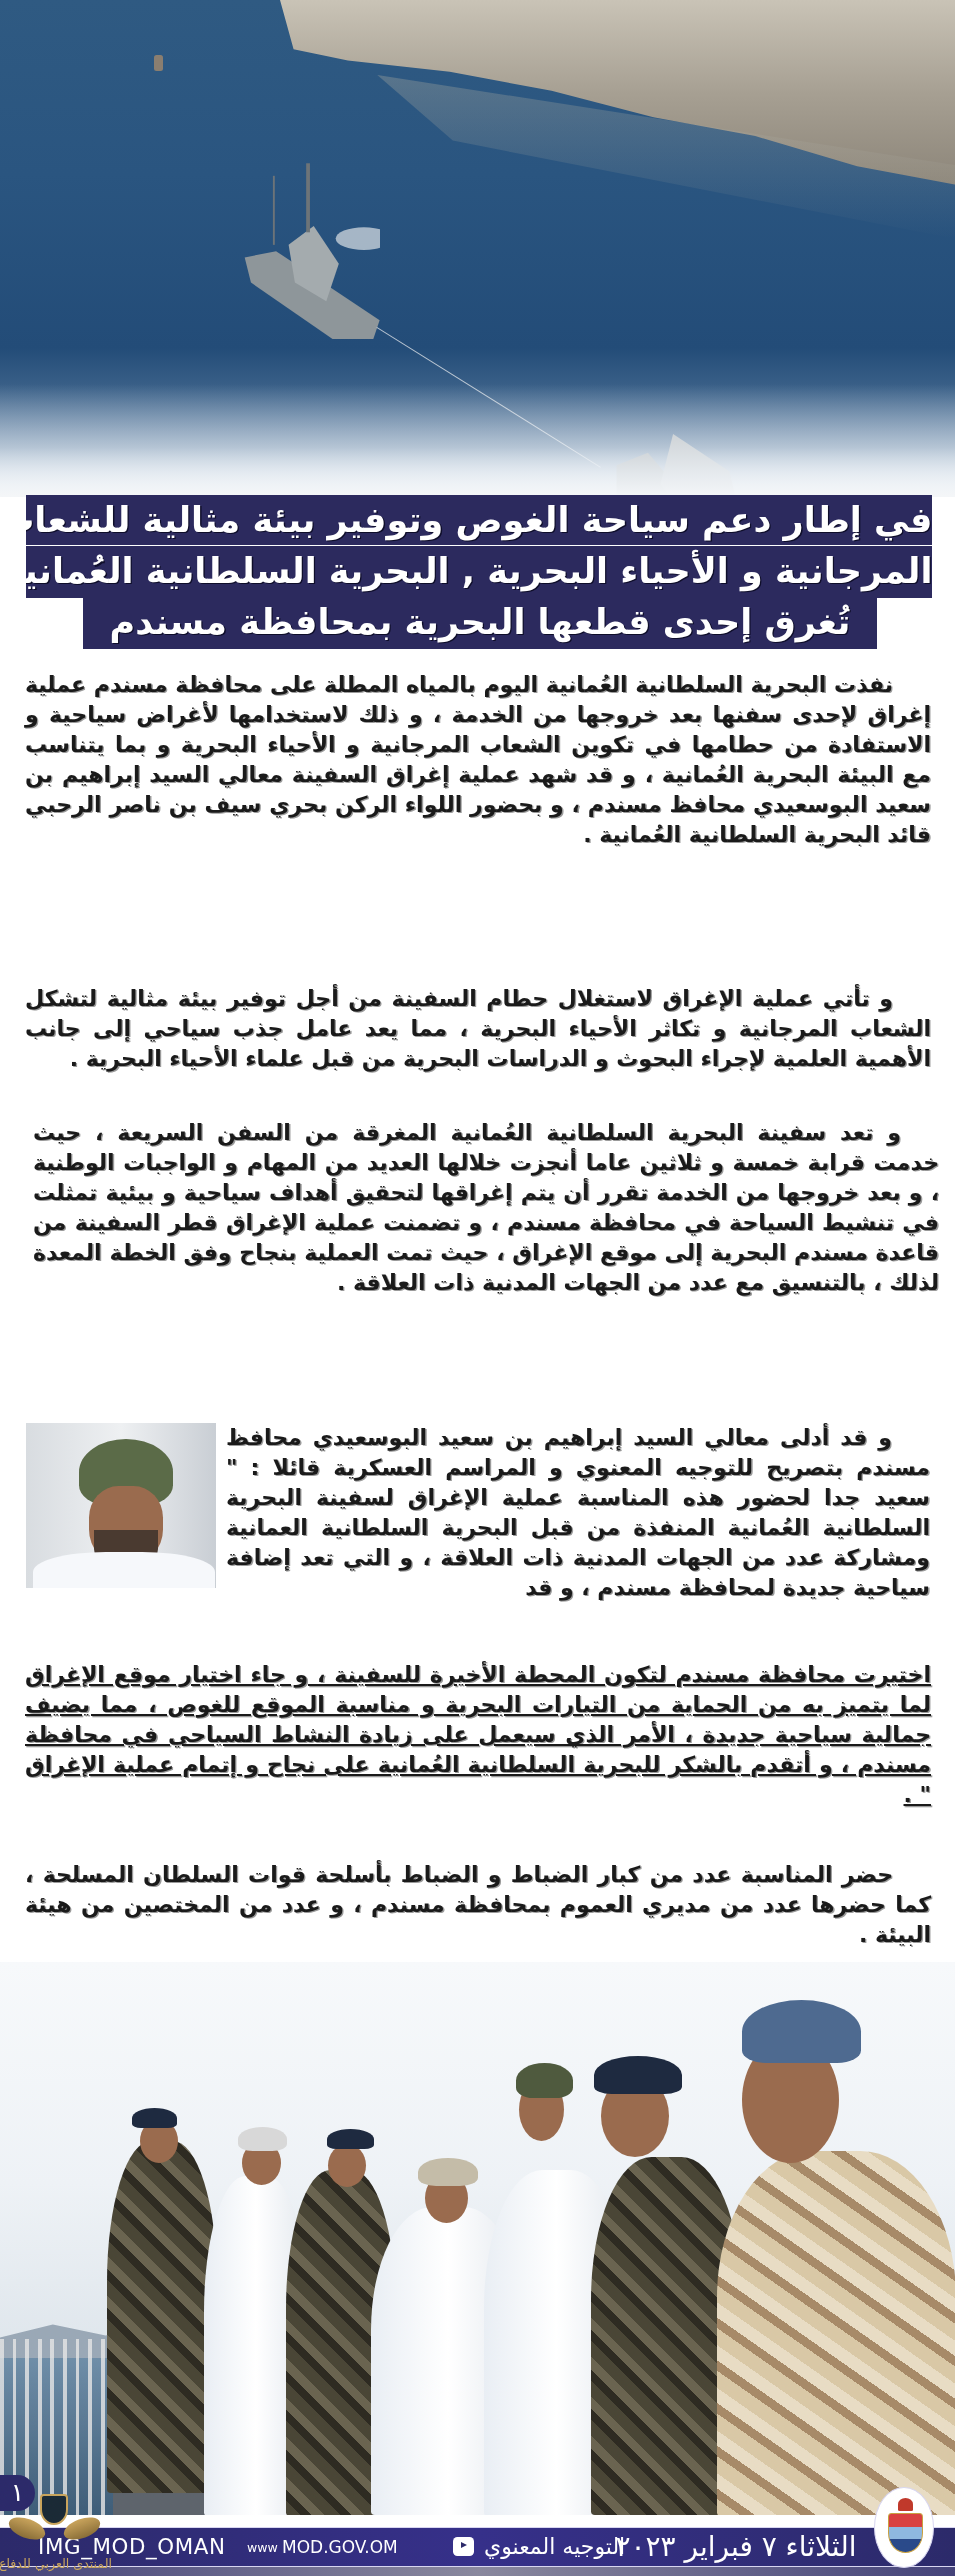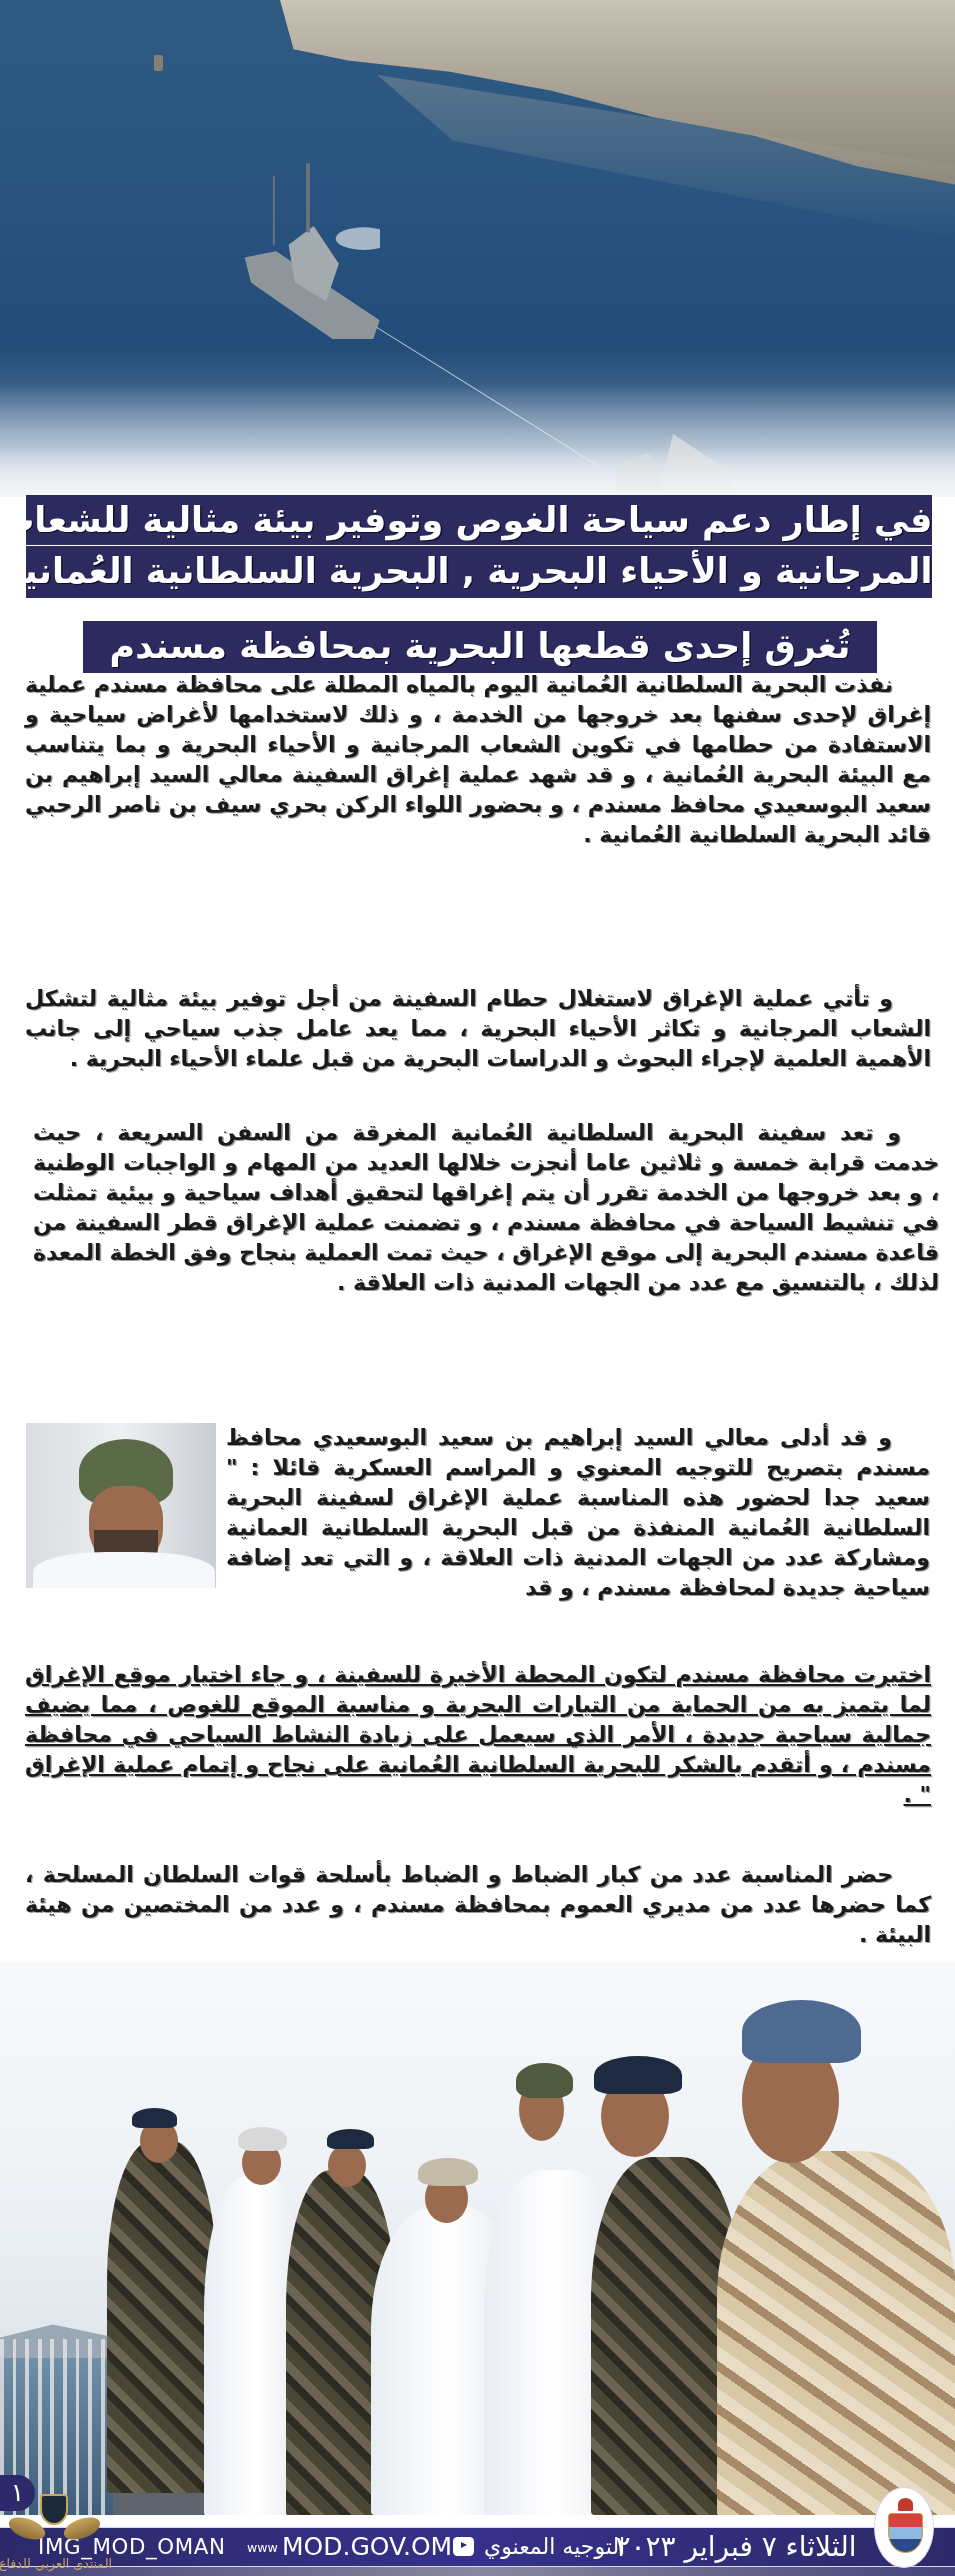--- a/index.html
+++ b/index.html
@@ -42,21 +42,21 @@
   .headline { position: absolute; left: 0; top: 484px; width: 956px; }
   .hl-line {
     position: absolute; background: #2c2a5e; color: #ffffff;
     font-family: "DejaVu Sans", sans-serif; font-weight: bold;
     font-size: 35px; line-height: 50px; text-align: center; direction: rtl;
     text-shadow: 1.3px 1.3px 0 #0f0e2a;
     white-space: nowrap; overflow: hidden;
   }
   .hl-1 { left: 26.4px; top: 11.3px; width: 906px; height: 50px; }
   .hl-2 { left: 26.4px; top: 62px; width: 906px; height: 52px; }
-  .hl-3 { left: 83px; top: 113px; width: 794px; height: 52px; margin-top: 24px; }
+  .hl-3 { left: 83px; top: 113px; width: 794px; height: 52px; }
 
   
   .para {
     position: absolute; direction: rtl; text-align: justify; text-align-last: right;
     color: #1a1a1a; font-family: "DejaVu Sans", sans-serif; font-weight: bold;
     font-size: 22px; line-height: 30px;
     text-shadow: 1.3px 1.3px 0 #9a9a9a;
   }
   .p1 { left: 25px; top: 670px; width: 906px; text-indent: 38px; }
   .p2 { left: 25px; top: 947px; width: 906px; text-indent: 38px; margin-top: 37px; }
@@ -128,21 +128,21 @@
     background: linear-gradient(90deg, #45437a, #8a889e, #45437a);
   }
   .ft-social {
     position: absolute; left: 38px; top: 5px; font-family: "DejaVu Sans", sans-serif;
     font-size: 21.4px; line-height: 28px; letter-spacing: 0.6px;
   }
   .ft-web-prefix {
     position: absolute; left: 247px; top: 10px; font-size: 12.6px; line-height: 20px;
   }
   .ft-web {
-    position: absolute; left: 282px; top: 5px; font-size: 25px; line-height: 28px;
+    position: absolute; left: 282px; top: 5px; font-size: 17px; line-height: 28px;
   }
   .ft-yt {
     position: absolute; top: 8.8px; width: 21.4px; height: 19px; background: #ffffff; border-radius: 4.4px;
   }
   .ft-yt::after {
     content: ""; position: absolute; left: 8.2px; top: 5.7px;
     border-left: 6.3px solid #2c2a6a; border-top: 3.8px solid transparent; border-bottom: 3.8px solid transparent;
   }
   .ft-yt-1 { left: 453px; }
   .ft-channel {

